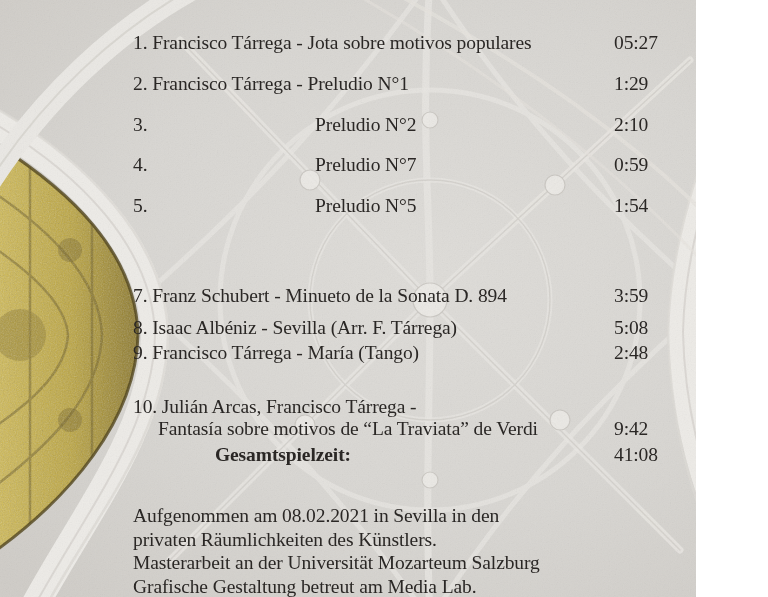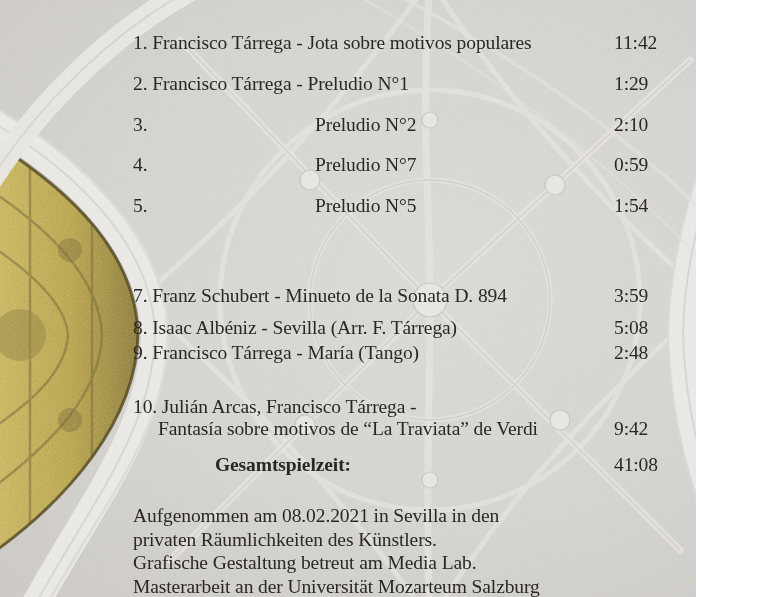--- a/index.html
+++ b/index.html
@@ -149,21 +149,21 @@
       <path d="M 380,-15 C 520,60 640,140 740,250" stroke="#e5e2dd" stroke-width="4" opacity="0.7"></path>
       <path d="M 340,-15 C 490,70 610,160 720,280" stroke="#e5e2dd" stroke-width="3" opacity="0.55"></path>
     </g>
 
     <rect width="768" height="597" filter="url(#stone)" opacity="0.1"></rect>
   </svg>
 
   <div class="txt track-row" style="top:32px">
     <span>1.</span>
     <span>Francisco Tárrega - Jota sobre motivos populares</span>
-    <span class="track-time">11:42</span>
+    <span class="track-time">05:27</span>
   </div>
   <div class="txt track-row" style="top:73px">
     <span>2.</span>
     <span>Francisco Tárrega - Preludio N°1</span>
     <span class="track-time">1:29</span>
   </div>
   <div class="txt track-row" style="top:114px">
     <span>3.</span>
     <span class="track-title-aligned">Preludio N°2</span>
     <span class="track-time">2:10</span>
@@ -195,25 +195,25 @@
   </div>
   <div class="txt track-row" style="top:396px">
     <div>
       <span>10.</span>
       <span>Julián Arcas, Francisco Tárrega -</span>
     </div>
     <div class="track-line2">Fantasía sobre motivos de “La Traviata” de Verdi</div>
     <span class="track-time time-line2">9:42</span>
   </div>
 
-  <div class="txt track-row" style="top:454px">
+  <div class="txt track-row" style="top:444px">
     <span class="total-label" style="margin-left:82px">Gesamtspielzeit:</span>
     <span class="track-time">41:08</span>
   </div>
 
   <div class="txt credits" style="top:504px;left:133px">
     <div>Aufgenommen am 08.02.2021 in Sevilla in den</div>
     <div>privaten Räumlichkeiten des Künstlers.</div>
+    <div>Masterarbeit an der Universität Mozarteum Salzburg</div>
     <div>Grafische Gestaltung betreut am Media Lab.</div>
-    <div>Masterarbeit an der Universität Mozarteum Salzburg</div>
   </div>
 
 </div>
 
 </body></html>

